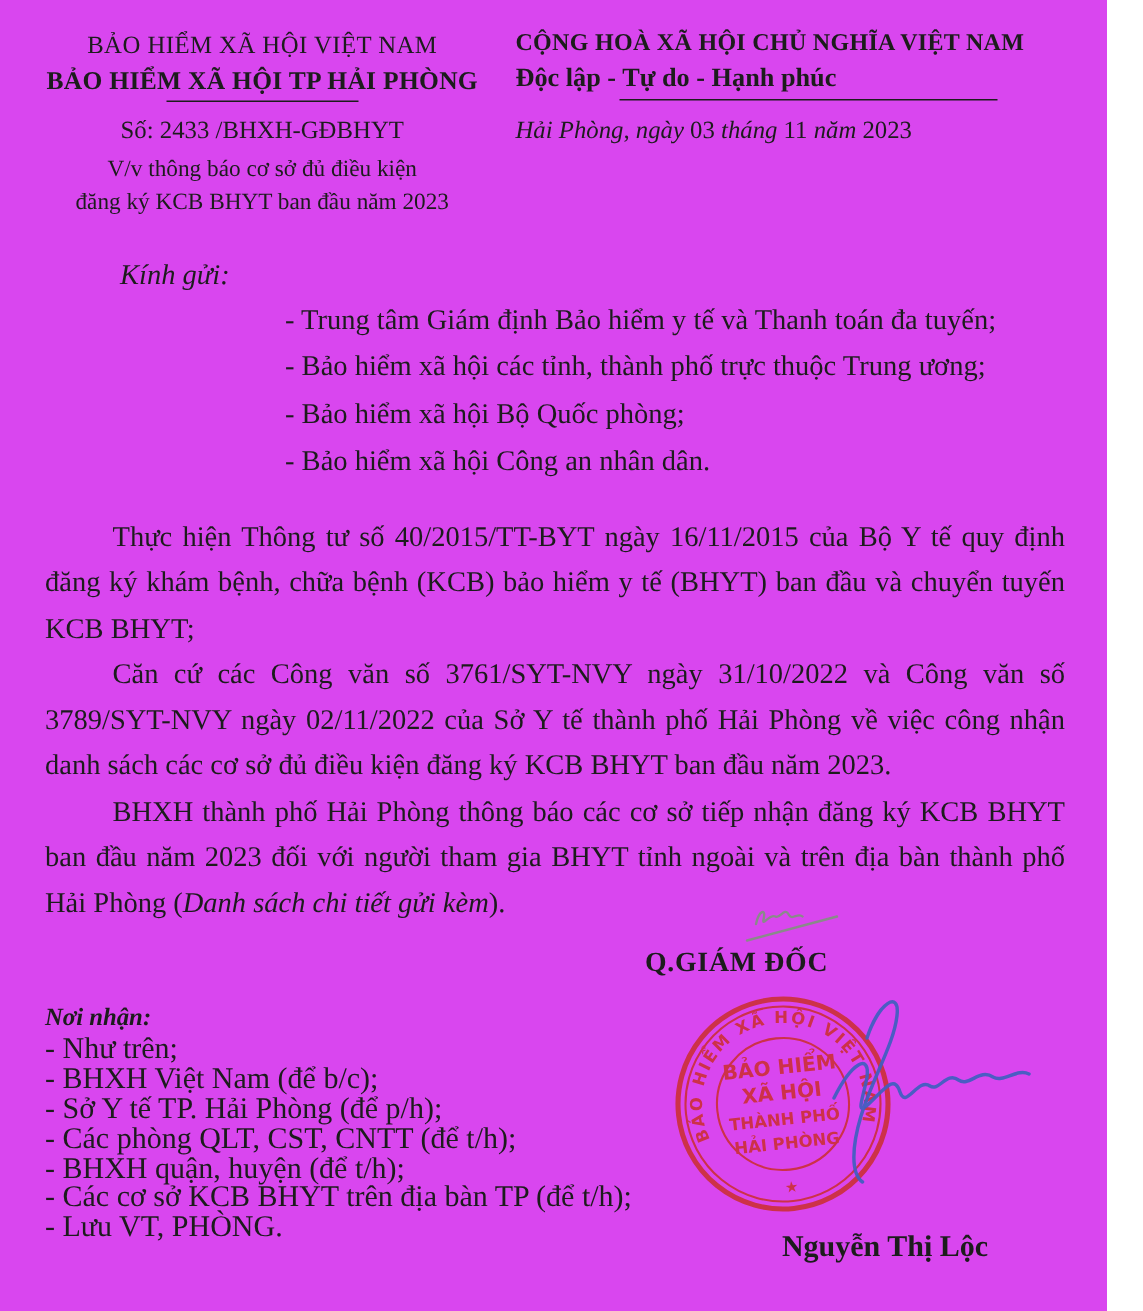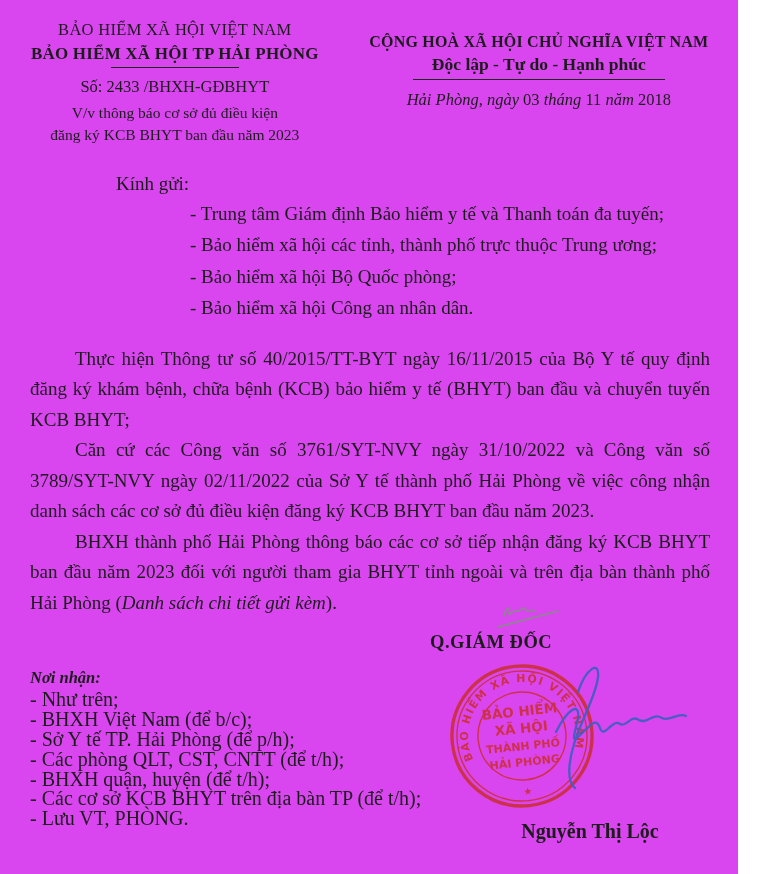--- a/index.html
+++ b/index.html
@@ -10,21 +10,21 @@
     height: 874px;
     background: #d946ef;
     color: #1c1c1c;
     font-family: "Liberation Serif", "DejaVu Serif", serif;
     overflow: hidden;
   }
 
   
   .header { display: flex; padding-top: 20px; }
   .header-left { width: 352px; text-align: center; padding-left: 6px; }
-  .header-right { width: 404px; text-align: center; padding-right: 4px; margin-top: 13px; }
+  .header-right { width: 404px; padding-right: 4px; }
 
   .org-parent { font-size: 16.5px; letter-spacing: .3px; }
   .org-name {
     font-size: 17px; font-weight: bold; letter-spacing: .2px;
     position: relative; display: block; margin-top: 4px; padding-bottom: 4px;
   }
   .org-name::after {
     content: ""; position: absolute; left: 50%; transform: translateX(-50%);
     bottom: 0; width: 128px; border-bottom: 1.6px solid #1c1c1c;
   }
@@ -39,21 +39,21 @@
   .motto-2::after {
     content: ""; position: absolute; left: 50%; transform: translateX(-50%);
     bottom: 0; width: 252px; border-bottom: 1.6px solid #1c1c1c;
   }
   .date-line { font-size: 16.5px; margin-top: 10px; }
   .date-line .it { font-style: italic; }
   .date-line .num { font-style: normal; }
 
   
   .kinh-gui { margin-top: 26px; }
-  .kinh-gui-label { font-size: 19px; margin-left: 116px; }
+  .kinh-gui-label { font-size: 19px; margin-left: 80px; font-style: italic; }
   .recipients { margin-top: 3px; margin-left: 190px; }
   .recipients .r-item { font-size: 19px; line-height: 31.5px; }
 
   
   .body-text { margin: 20px 28px 0 30px; }
   .para {
     font-size: 19px; line-height: 30.5px; text-align: justify;
     text-indent: 45px;
   }
   .para .it { font-style: italic; }
@@ -91,21 +91,21 @@
       <div class="doc-number">Số: 2433 /BHXH-GĐBHYT</div>
       <div class="subject">
         <div>V/v thông báo cơ sở đủ điều kiện</div>
         <div>đăng ký KCB BHYT ban đầu năm 2023</div>
       </div>
     </div>
     <div class="header-right">
       <div class="motto-1">CỘNG HOÀ XÃ HỘI CHỦ NGHĨA VIỆT NAM</div>
       <div class="motto-2">Độc lập - Tự do - Hạnh phúc</div>
       <div class="date-line">
-        <span class="it">Hải Phòng, ngày </span><span class="num">03</span><span class="it"> tháng </span><span class="num">11</span><span class="it"> năm </span><span class="num">2018</span>
+        <span class="it">Hải Phòng, ngày </span><span class="num">03</span><span class="it"> tháng </span><span class="num">11</span><span class="it"> năm </span><span class="num">2023</span>
       </div>
     </div>
   </div>
 
   <div class="kinh-gui">
     <div class="kinh-gui-label">Kính gửi:</div>
     <div class="recipients">
       <div class="r-item">- Trung tâm Giám định Bảo hiểm y tế và Thanh toán đa tuyến;</div>
       <div class="r-item">- Bảo hiểm xã hội các tỉnh, thành phố trực thuộc Trung ương;</div>
       <div class="r-item">- Bảo hiểm xã hội Bộ Quốc phòng;</div>

